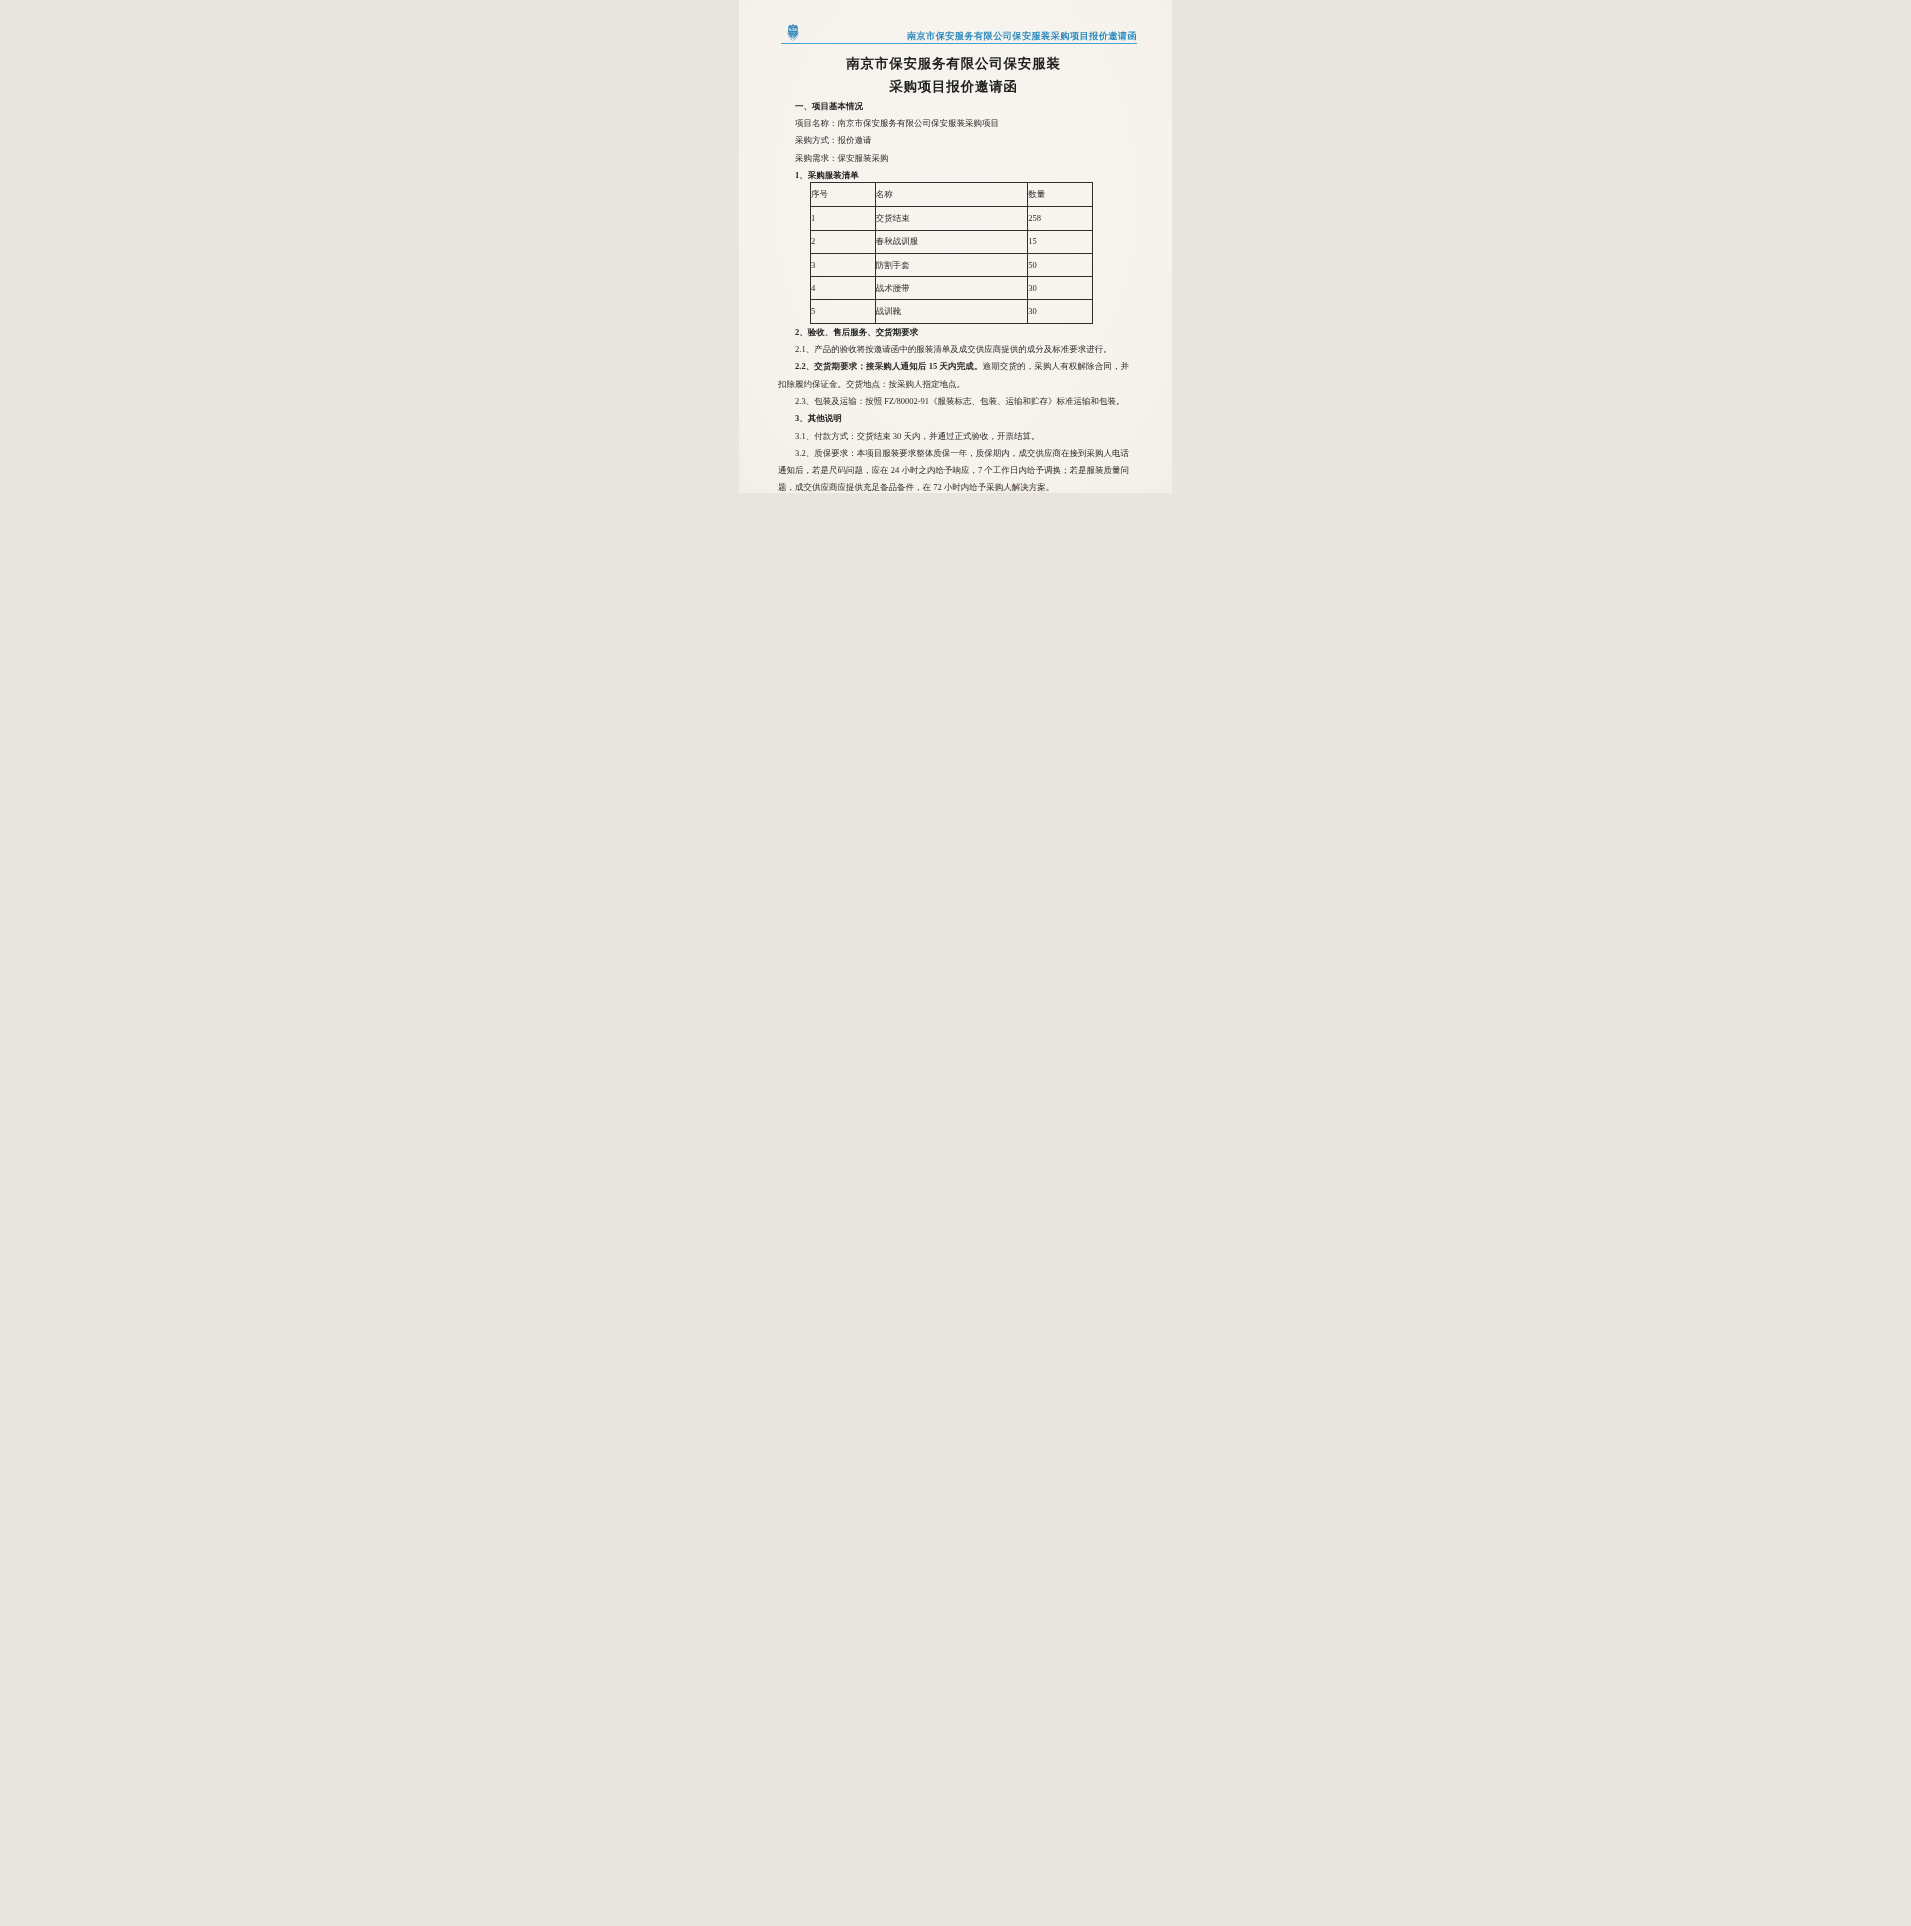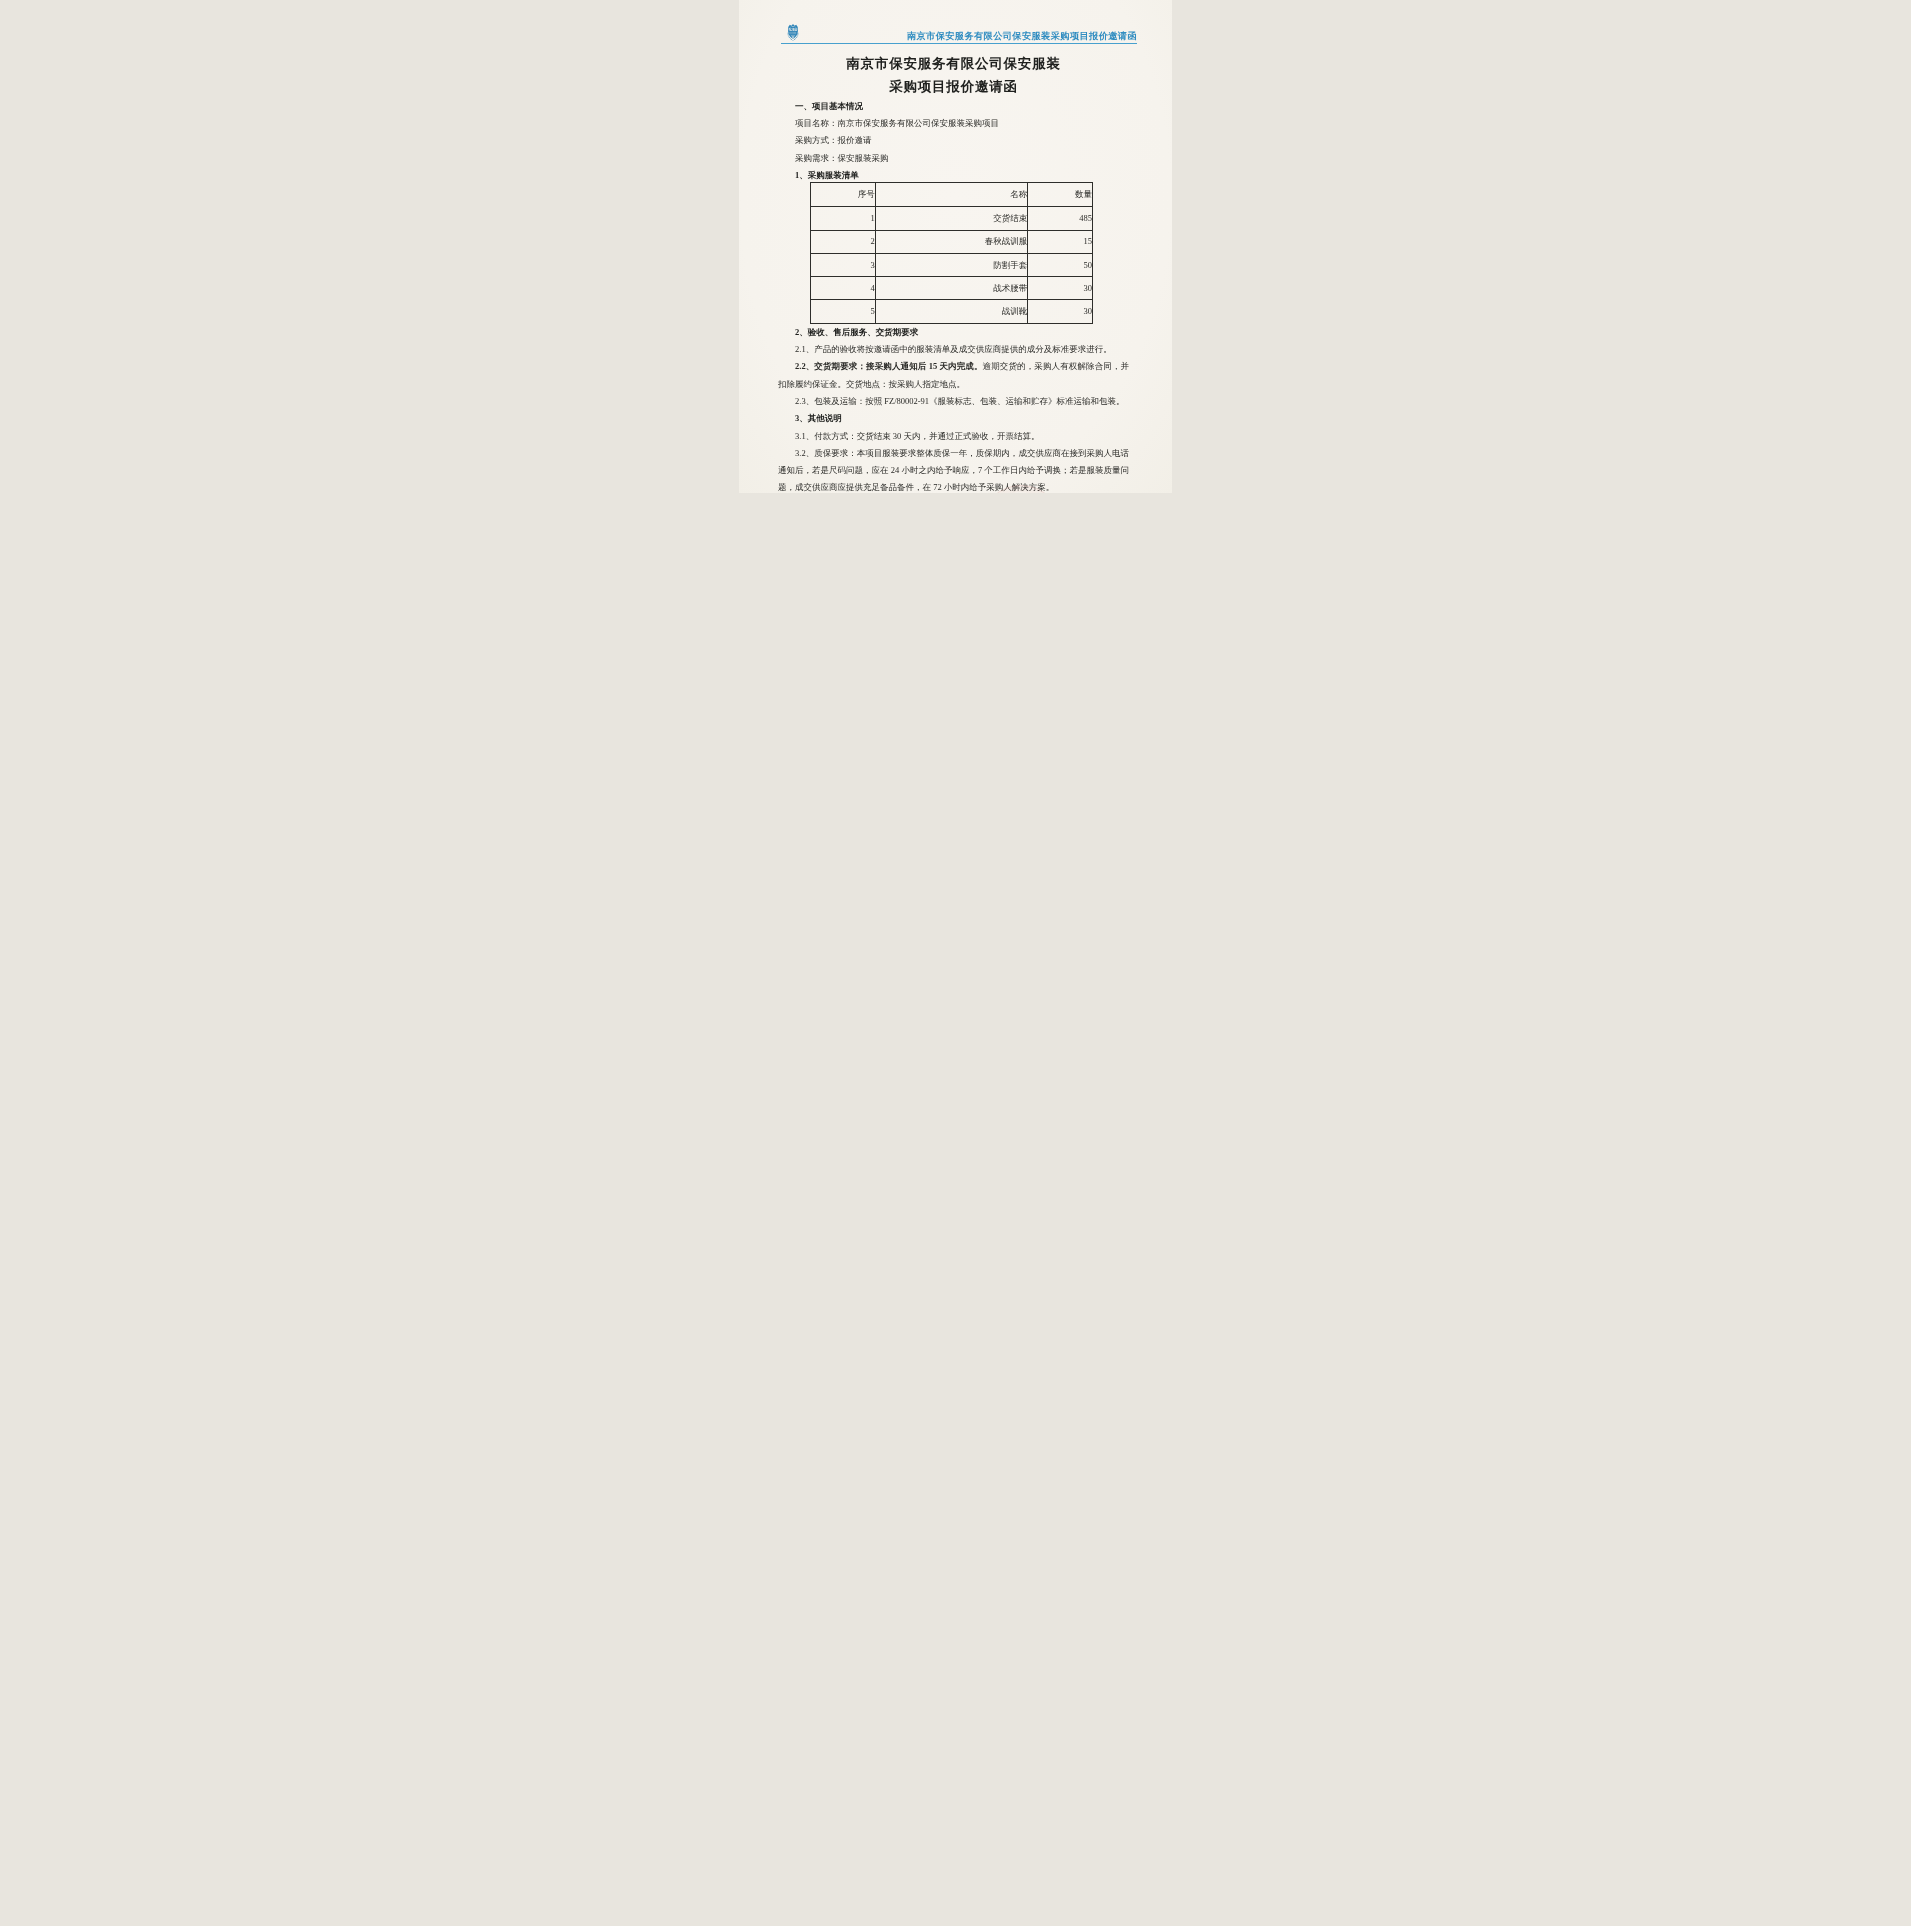--- a/index.html
+++ b/index.html
@@ -18,21 +18,21 @@
   
   .doc-title{margin:7.7px 0 0;text-align:center;font-size:13.5px;line-height:23px;
     font-weight:bold;color:#1f201e;letter-spacing:0.8px;}
   
   .body{font-size:8.5px;line-height:17.3px;text-align:justify;text-justify:inter-ideograph;}
   .body p{margin:0;text-indent:2em;}
   .body p.h{font-weight:bold;color:#1d1e1c;}
   .b{font-weight:bold;}
   
   table{width:283px;margin:-1.9px 0 0 32px;border-collapse:collapse;table-layout:fixed;
-    text-align:right;font-size:8.5px;color:#2a2a27;font-family:Liberation Serif, serif;}
+    text-align:left;font-size:8.5px;color:#2a2a27;font-family:Liberation Serif, serif;}
   th,td{border:0.8px solid #2e2e2b;font-weight:normal;vertical-align:middle;padding:0;
     text-indent:0;line-height:1.3;}
   thead th{height:23px;}
   tbody td{height:22.3px;}
   
   .stamp{position:absolute;left:241px;top:485px;width:80px;height:80px;border-radius:50%;
     border:1.2px solid rgba(207,118,116,0.20);
     box-shadow:inset 0 0 0 6.2px rgba(207,118,116,0.045);pointer-events:none;}
   .stamp::after{content:"";position:absolute;inset:11.6px;border-radius:50%;
     border:0.8px solid rgba(207,118,116,0.12);}
@@ -105,21 +105,21 @@
         <tr>
           <th>序号</th>
           <th>名称</th>
           <th>数量</th>
         </tr>
       </thead>
       <tbody>
         <tr>
           <td>1</td>
           <td>交货结束</td>
-          <td>485</td>
+          <td>258</td>
         </tr>
         <tr>
           <td>2</td>
           <td>春秋战训服</td>
           <td>15</td>
         </tr>
         <tr>
           <td>3</td>
           <td>防割手套</td>
           <td>50</td>

